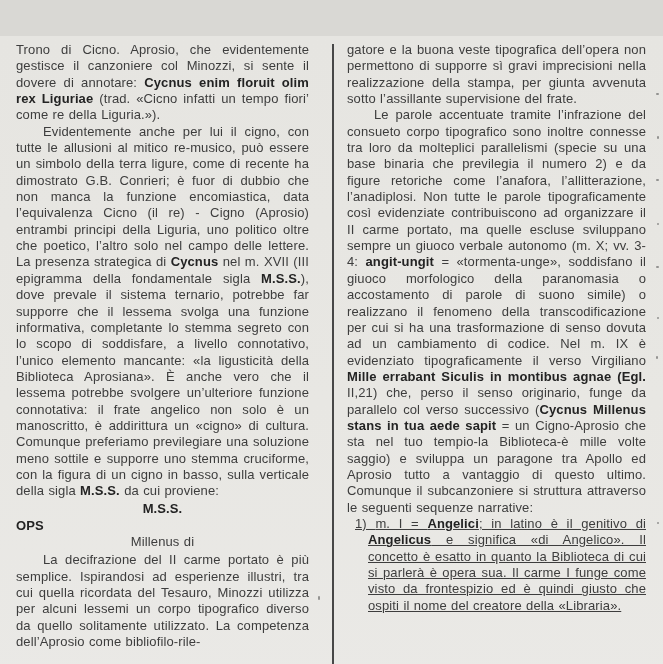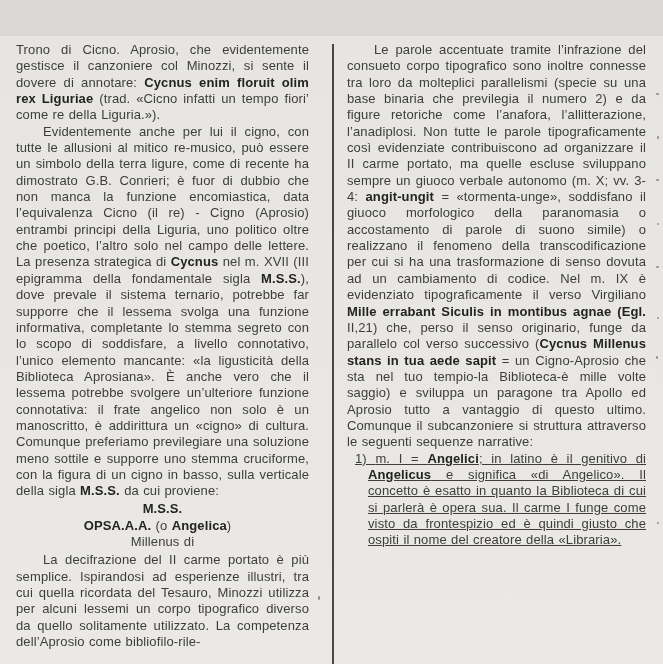--- a/index.html
+++ b/index.html
@@ -26,47 +26,47 @@
   .para.indent{text-indent:27px;}
   .b{font-weight:bold;color:#232323;}
   .divider{
     position:absolute;left:332px;top:8px;
     width:2px;height:640px;
     background:#474747;
   }
   .diagram{margin:1px 0;}
   .drow{line-height:16.9px;}
   .drow.center{text-align:center;}
-  .drow.split{display:flex;justify-content:center;padding-right:10px;text-align:left;}
+  .drow.split{display:flex;justify-content:center;padding-right:10px;text-align:left;flex-direction:column;}
   .list-item{margin:0;padding-left:21px;text-indent:-13px;text-decoration:underline;}
   .num{display:inline;}
   .artifact{position:absolute;background:#4f4f4f;border-radius:1px;opacity:.55;}
 </style>
 </head>
 <body>
 
 <div class="page">
 
   <div class="col col-left">
       <p class="para"><span>Trono di Cicno. Aprosio, che evidentemente gestisce il canzoniere col Minozzi, si sente il dovere di annotare: </span><span class="b">Cycnus enim floruit olim rex Liguriae</span><span> (trad. «Cicno infatti un tempo fiori’ come re della Liguria.»).</span></p>
       <p class="para indent"><span>Evidentemente anche per lui il cigno, con tutte le allusioni al mitico re-musico, può essere un simbolo della terra ligure, come di recente ha dimostrato G.B. Conrieri; è fuor di dubbio che non manca la funzione encomiastica, data l’equivalenza Cicno (il re) - Cigno (Aprosio) entrambi principi della Liguria, uno politico oltre che poetico, l’altro solo nel campo delle lettere. La presenza strategica di </span><span class="b">Cycnus</span><span> nel m. XVII (III epigramma della fondamentale sigla </span><span class="b">M.S.S.</span><span>), dove prevale il sistema ternario, potrebbe far supporre che il lessema svolga una funzione informativa, completante lo stemma segreto con lo scopo di soddisfare, a livello connotativo, l’unico elemento mancante: «la ligusticità della Biblioteca Aprosiana». È anche vero che il lessema potrebbe svolgere un’ulteriore funzione connotativa: il frate angelico non solo è un manoscritto, è addirittura un «cigno» di cultura. Comunque preferiamo previlegiare una soluzione meno sottile e supporre uno stemma cruciforme, con la figura di un cigno in basso, sulla verticale della sigla </span><span class="b">M.S.S.</span><span> da cui proviene:</span></p>
       <div class="diagram">
         <div class="drow center"><span class="b">M.S.S.</span></div>
         <div class="drow split">
           <span><span class="b">OPS</span></span>
-          <span><span class="b">A.A.A.</span><span> (o </span><span class="b">Angelica</span><span>)</span></span>
         </div>
         <div class="drow center"><span>Millenus di</span></div>
       </div>
       <p class="para indent"><span>La decifrazione del II carme portato è più semplice. Ispirandosi ad esperienze illustri, tra cui quella ricordata del Tesauro, Minozzi utilizza per alcuni lessemi un corpo tipografico diverso da quello solitamente utilizzato. La competenza dell’Aprosio come bibliofilo-rile-</span></p>
     </div>
 
   <div class="divider"></div>
 
   <div class="col col-right">
+      <p class="para"><span>gatore e la buona veste tipografica dell’opera non permettono di supporre sì gravi imprecisioni nella realizzazione della stampa, per giunta avvenuta sotto l’assillante supervisione del frate.</span></p>
       <p class="para indent"><span>Le parole accentuate tramite l’infrazione del consueto corpo tipografico sono inoltre connesse tra loro da molteplici parallelismi (specie su una base binaria che previlegia il numero 2) e da figure retoriche come l’anafora, l’allitterazione, l’anadiplosi. Non tutte le parole tipograficamente così evidenziate contribuiscono ad organizzare il II carme portato, ma quelle escluse sviluppano sempre un giuoco verbale autonomo (m. X; vv. 3-4: </span><span class="b">angit-ungit</span><span> = «tormenta-unge», soddisfano il giuoco morfologico della paranomasia o accostamento di parole di suono simile) o realizzano il fenomeno della transcodificazione per cui si ha una trasformazione di senso dovuta ad un cambiamento di codice. Nel m. IX è evidenziato tipograficamente il verso Virgiliano </span><span class="b">Mille errabant Siculis in montibus agnae (Egl.</span><span> II,21) che, perso il senso originario, funge da parallelo col verso successivo (</span><span class="b">Cycnus Millenus stans in tua aede sapit</span><span> = un Cigno-Aprosio che sta nel tuo tempio-la Biblioteca-è mille volte saggio) e sviluppa un paragone tra Apollo ed Aprosio tutto a vantaggio di questo ultimo. Comunque il subcanzoniere si struttura attraverso le seguenti sequenze narrative:</span></p>
       <div class="list-item"><span class="num">1) </span><span>m. I = </span><span class="b">Angelici</span><span>; in latino è il genitivo di </span><span class="b">Angelicus</span><span> e significa «di Angelico». Il concetto è esatto in quanto la Biblioteca di cui si parlerà è opera sua. Il carme I funge come visto da frontespizio ed è quindi giusto che ospiti il nome del creatore della «Libraria».</span></div>
     </div>
 
   <span class="artifact" style="left:656px;top:57px;width:3px;height:2px;"></span>
   <span class="artifact" style="left:657px;top:100px;width:2px;height:3px;"></span>
   <span class="artifact" style="left:656px;top:143px;width:3px;height:2px;"></span>
   <span class="artifact" style="left:657px;top:187px;width:2px;height:2px;"></span>
   <span class="artifact" style="left:656px;top:230px;width:3px;height:2px;"></span>
   <span class="artifact" style="left:657px;top:281px;width:2px;height:2px;"></span>

